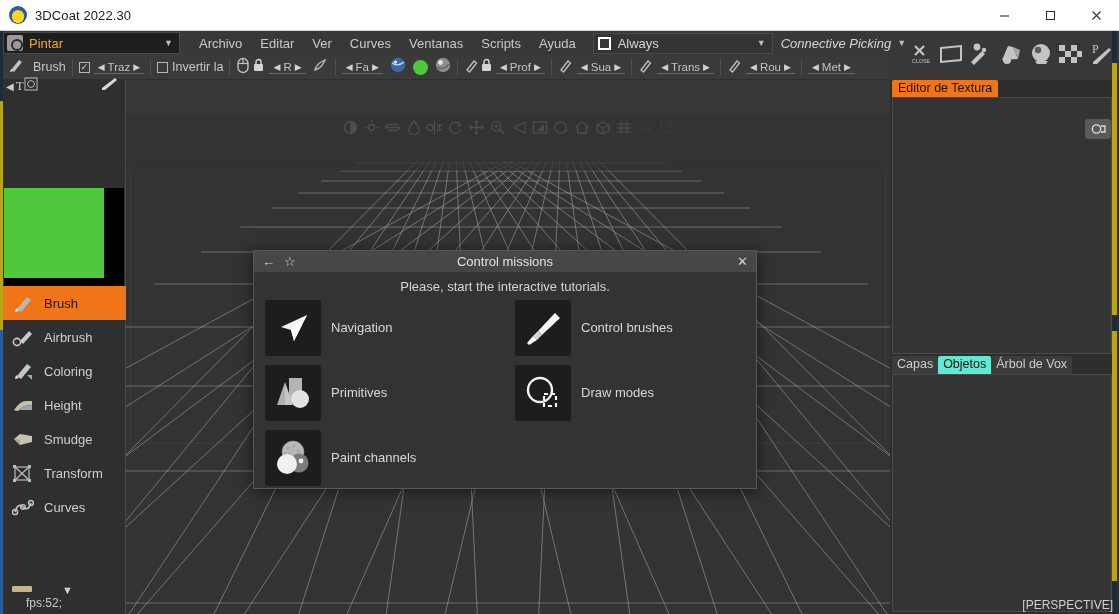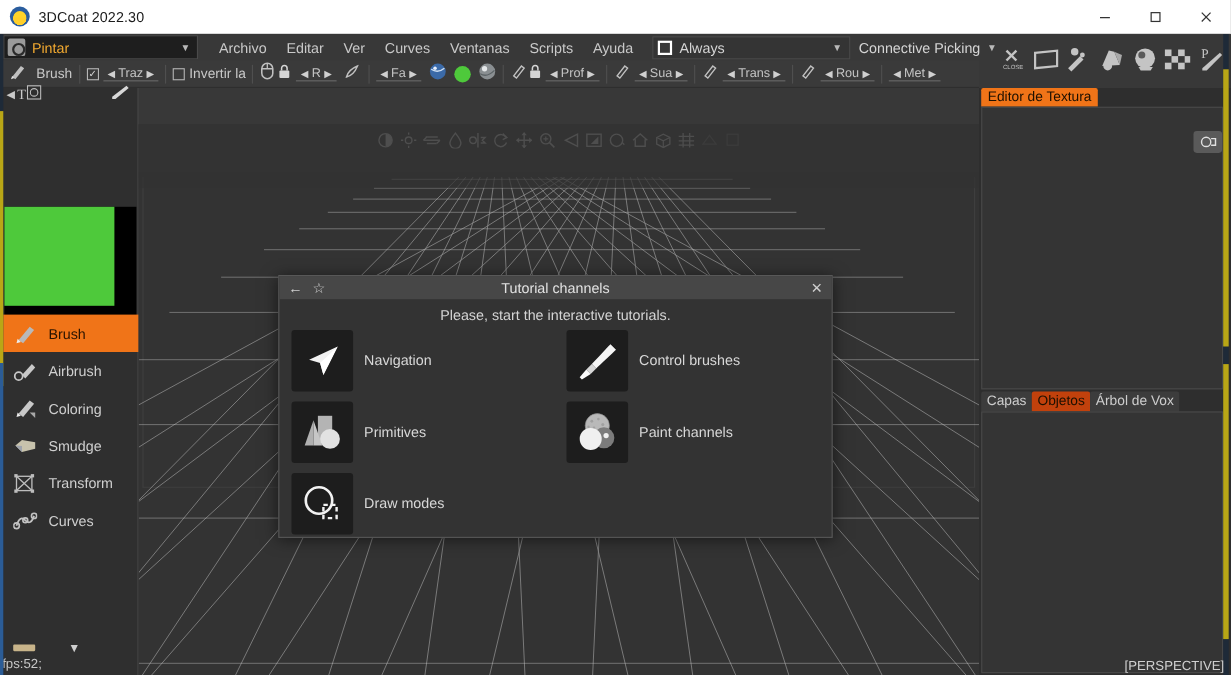--- a/index.html
+++ b/index.html
@@ -37,21 +37,21 @@
     border:2px solid #2a2a2a;}
   .roomsel .rlabel{color:#f0a830;font-size:13px;}
   .roomsel .rcaret{margin-left:auto;margin-right:6px;color:#b9b9b9;font-size:9px;}
   .menuitems{ display:flex; align-items:center; margin-left:10px; }
   .menuitem{ color:#c9c9c9;font-size:13px;padding:2px 9px; }
   .alwaysbox{ display:flex;align-items:center;width:180px;height:21px;background:#343434;
     border:1px solid #4a4a4a;margin-left:8px;}
   .alwaysbox .cb{width:13px;height:13px;border:2px solid #ffffff;background:#383838;margin-left:4px;margin-right:7px;flex:none;}
   .alwaysbox .alabel{color:#d5d5d5;font-size:13px;}
   .alwaysbox .acaret{margin-left:auto;margin-right:6px;color:#b9b9b9;font-size:9px;}
-  .pick{color:#d5d5d5;font-size:13px;margin-left:8px;}
+  .pick{color:#d5d5d5;font-size:13px;margin-left:8px;font-style:italic;}
   .pickcaret{color:#b9b9b9;font-size:9px;margin-left:6px;}
 
   
   .righticons{position:absolute;right:2px;top:1px;width:218px;height:44px;display:flex;align-items:center;
     justify-content:flex-start;gap:2px;padding-left:8px;}
   .righticons .ri{width:28px;height:30px;display:flex;align-items:center;justify-content:center;color:#bdbdbd;}
 
   
   .toolrow{position:absolute;left:0;top:24px;width:890px;height:25px;background:#3a3a3a;
     display:flex;align-items:center;border-bottom:1px solid #2e2e2e;}
@@ -74,21 +74,21 @@
   .swatchbox .green{position:absolute;left:0;top:0;width:100px;height:90px;background:#4ec93b;}
   .toollist{position:absolute;left:0;top:206px;width:124px;}
   .toolitem{height:34px;display:flex;align-items:center;padding-left:8px;color:#cfcfcf;font-size:13px;}
   .toolitem.active{background:#f07418;color:#2a1400;}
   .toolitem .ticon{width:26px;height:22px;margin-right:8px;display:flex;align-items:center;
     justify-content:center;flex:none;color:#c9c9c9;}
   .toolitem.active .ticon{color:#3a1a00;}
   .fpsrow{position:absolute;left:0;bottom:0;width:124px;height:30px;color:#c8c8c8;font-size:12px;}
   .fpsrow .caret{position:absolute;left:60px;top:0px;color:#cfcfcf;font-size:11px;}
   .fpsrow .dash{position:absolute;left:10px;top:2px;width:20px;height:6px;background:#c8b48a;border-radius:1px;}
-  .fpsrow .txt{position:absolute;left:0;top:12px;}
+  .fpsrow .txt{position:absolute;left:24px;top:12px;}
 
   
   .viewport{position:absolute;left:126px;top:82px;width:764px;height:513px;background:#333333;overflow:hidden;}
   .vp-toolbar{position:absolute;left:126px;top:84px;width:764px;height:24px;display:flex;
     align-items:center;justify-content:center;gap:4px;z-index:5;}
   .vp-toolbar .vi{width:17px;height:17px;display:flex;align-items:center;justify-content:center;color:#4b4b4b;}
   .vp-cam{position:absolute;right:6px;top:86px;width:30px;height:24px;display:flex;align-items:center;
     justify-content:center;z-index:6;}
   .vp-cam .cbox{width:26px;height:20px;background:#5a5a5a;border-radius:3px;display:flex;
     align-items:center;justify-content:center;color:#d6d6d6;}
@@ -97,21 +97,21 @@
   
   .rightpanel{position:absolute;left:890px;top:49px;width:229px;height:534px;background:#2e2e2e;}
   .rp-iconrow{height:29px;}
   .rp-tab{position:absolute;left:2px;top:0px;height:17px;background:#f07418;color:#1d1000;
     font-size:12.5px;padding:1px 6px 0 6px;border-radius:2px 2px 0 0;}
   .rp-body{position:absolute;left:2px;top:17px;width:220px;height:257px;background:#343434;
     border:1px solid #4a4a4a;}
   .rp-tabs{position:absolute;left:2px;top:276px;width:220px;height:18px;display:flex;align-items:center;gap:0;}
   .rp-tabs .rtb{height:18px;padding:1px 5px 0 5px;font-size:12.5px;color:#cdcdcd;background:#3c3c3c;
     border-radius:2px 2px 0 0;}
-  .rp-tabs .rtb.sel{background:#c2410c;color:#1d1000;}
+  .rp-tabs .rtb.sel{background:#5eead4;color:#1d1000;}
   .rp-lower{position:absolute;left:2px;top:294px;width:220px;height:238px;background:#343434;
     border:1px solid #4a4a4a;}
 
   
   .edge-right{position:absolute;right:2px;top:31px;width:5px;height:583px;background:#1e2a38;}
   .edge-right .thumb{position:absolute;left:0;width:5px;background:#b9a616;}
   .edge-left{position:absolute;left:0px;top:31px;width:3px;height:583px;background:#1e2a38;}
   .edge-left .thumb{position:absolute;left:0;width:3px;background:#b9a616;}
   .edge-bottom-left{position:absolute;left:0;top:330px;width:3px;height:284px;background:#2b5c96;}
 
@@ -410,20 +410,29 @@
         <span class="ticon">
           <svg width="22" height="19" viewBox="0 0 22 19">
               <path d="M5 14 L15 2 L19 5 L9 17 Z" fill="#c8c8c8"></path>
               <path d="M3 17 L7 16 L4 13 Z" fill="#eaeaea"></path>
               <path d="M15 13 L20 13 L20 18 Z" fill="#a8a8a8"></path>
             </svg>
         </span>
         <span>Coloring</span>
       </div>
 
+      <div class="toolitem">
+        <span class="ticon">
+          <svg width="22" height="19" viewBox="0 0 22 19">
+              <path d="M2 14 Q8 5 14 5 L20 5 L20 9 Q10 9 6 15 Z" fill="#c5bfa8"></path>
+              <path d="M2 14 L20 14 L20 9 Q10 9 6 15 Z" fill="#9fa4ad"></path>
+            </svg>
+        </span>
+        <span>Height</span>
+      </div>
 
       <div class="toolitem">
         <span class="ticon">
           <svg width="22" height="19" viewBox="0 0 22 19">
               <path d="M2 9 L8 4 L20 6 L20 12 L8 15 Z" fill="#c8c3ad"></path>
               <path d="M2 9 L8 9.5 L8 15 Z" fill="#9fa4ad"></path>
             </svg>
         </span>
         <span>Smudge</span>
       </div>
@@ -666,21 +675,21 @@
       <div class="rtb sel">Objetos</div>
       <div class="rtb">Árbol  de  Vox</div>
     </div>
     <div class="rp-lower"></div>
   </div>
 
   <div class="dialog">
     <div class="dlg-title">
       <span class="back">←</span>
       <span class="star">☆</span>
-      <span class="tt">Tutorial  channels</span>
+      <span class="tt">Control  missions</span>
       <span class="x">✕</span>
     </div>
     <div class="dlg-sub">Please,  start  the  interactive  tutorials.</div>
 
     <div class="dlg-grid">
 
       <div class="dcell">
         <div class="dico">
           <svg width="40" height="40" viewBox="0 0 40 40">
               <path d="M34 7 L8 19 L18 22 L21 33 Z" fill="#f2f2f2"></path>
@@ -704,20 +713,30 @@
       <div class="dcell">
         <div class="dico">
           <svg width="42" height="42" viewBox="0 0 42 42">
               <rect x="17" y="6" width="13" height="24" fill="#b4b4b4"></rect>
               <path d="M13 33 L5 33 L13 10 Z" fill="#b0b0b0"></path>
               <path d="M13 10 L21 33 L13 33 Z" fill="#c6c6c6"></path>
               <circle cx="28" cy="27" r="9" fill="#e2e2e2"></circle>
             </svg>
         </div>
         <div class="dlabel">Primitives</div>
+      </div>
+
+      <div class="dcell">
+        <div class="dico">
+          <svg width="42" height="42" viewBox="0 0 42 42">
+              <circle cx="18" cy="18" r="12" fill="none" stroke="#f2f2f2" stroke-width="2.4"></circle>
+              <path d="M22 22 h12 v12 h-12 z" fill="none" stroke="#f2f2f2" stroke-width="2.2" stroke-dasharray="4 3"></path>
+            </svg>
+        </div>
+        <div class="dlabel">Draw  modes</div>
       </div>
 
       <div class="dcell">
         <div class="dico">
           <svg width="42" height="42" viewBox="0 0 42 42">
               <circle cx="21" cy="15" r="11" fill="#b9b9b9"></circle>
               <circle cx="21" cy="15" r="11" fill="none" stroke="#8e8e8e" stroke-width="0.6"></circle>
               <g opacity="0.55" fill="#8d8d8d">
                 <circle cx="16" cy="11" r="1.3"></circle>
                 <circle cx="22" cy="9" r="1.2"></circle>
@@ -727,30 +746,20 @@
                 <circle cx="13" cy="16" r="1.1"></circle>
               </g>
               <circle cx="27" cy="26" r="9.5" fill="#7c7c7c"></circle>
               <circle cx="29" cy="24" r="2.4" fill="#f0f0f0"></circle>
               <circle cx="15" cy="27" r="10" fill="#f0f0f0"></circle>
             </svg>
         </div>
         <div class="dlabel">Paint  channels</div>
       </div>
 
-      <div class="dcell">
-        <div class="dico">
-          <svg width="42" height="42" viewBox="0 0 42 42">
-              <circle cx="18" cy="18" r="12" fill="none" stroke="#f2f2f2" stroke-width="2.4"></circle>
-              <path d="M22 22 h12 v12 h-12 z" fill="none" stroke="#f2f2f2" stroke-width="2.2" stroke-dasharray="4 3"></path>
-            </svg>
-        </div>
-        <div class="dlabel">Draw  modes</div>
-      </div>
-
     </div>
   </div>
 
 </div>
 
 <div class="edge-left">
   <div class="thumb" style="top:70px;height:250px"></div>
 </div>
 <div class="edge-bottom-left"></div>
 <div class="edge-right">

